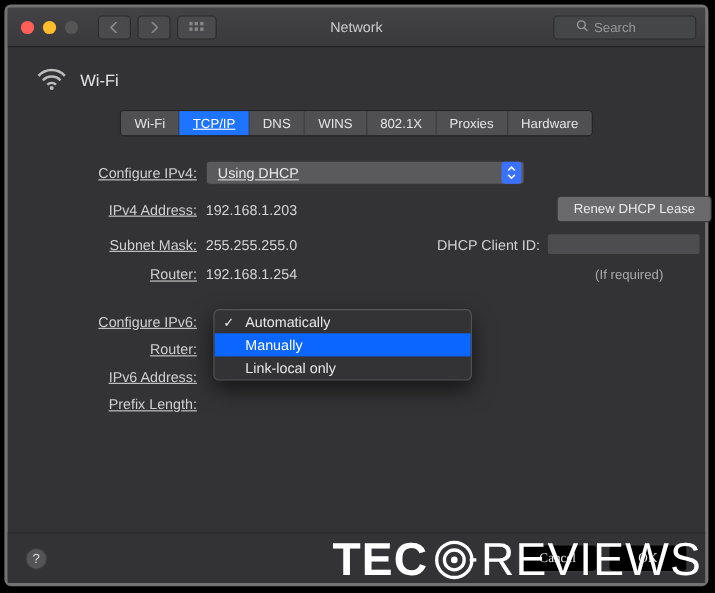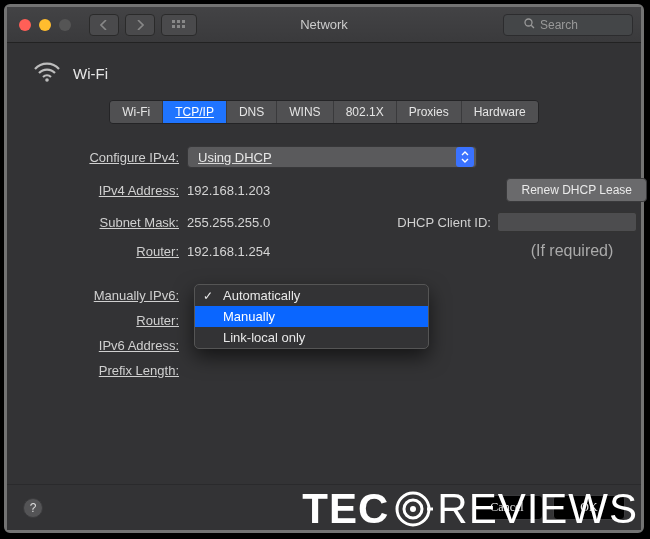--- a/index.html
+++ b/index.html
@@ -34,21 +34,21 @@
 
   .grid { display:grid; grid-template-columns: 160px 200px 110px 150px; row-gap:10px; align-items:center; }
   .lab { text-align:right; color:#d0d0d0; padding-right:8px;text-decoration:underline; }
   .val { color:#d5d5d5; }
   .sel { position:relative; width:290px; }
   .popup { display:flex; align-items:center; justify-content:space-between; background:#5a5a5c; border:1px solid #373739; border-radius:4px; height:22px; padding:0 2px 0 10px; color:#e8e8e8; cursor:pointer; }
   .stepper { width:18px; height:20px; background:#3a72ff; border-radius:3px; display:flex; flex-direction:column; align-items:center; justify-content:center; color:#fff; font-size:8px; line-height:7px; }
   .renew { grid-column: 3 / span 2; justify-self:end; background:#6a6a6c; border:1px solid #3a3a3c; border-radius:4px; padding:4px 14px; color:#eaeaea; font-size:12px; cursor:pointer; }
   .clientlabel { text-align:right; color:#d0d0d0; padding-right:6px; }
   .clientin { width:140px; height:20px; background:#4d4d4f; border:1px solid #333; border-radius:3px; color:#ddd; padding:0 4px; font-size:12px; }
-  .req { grid-column:4; color:#aaa; font-size:16px; justify-self:center; }
+  .req { grid-column:4; color:#aaa; font-size:12px; justify-self:center; }
 
   .block2 { margin-top:28px; display:grid; grid-template-columns:160px auto; row-gap:10px; position:relative; }
   .block2 .lab { text-align:right; padding-right:8px; color:#d0d0d0; }
 
   .dropdown { position:absolute; left:167px; top:-4px; width:235px; background:#333335; border:1px solid #555; border-radius:5px; box-shadow:0 8px 20px rgba(0,0,0,.6); overflow:hidden; z-index:5; }
   .dd-item { display:flex; align-items:center; gap:8px; padding:3px 10px 3px 8px; color:#e8e8e8; font-size:13px; cursor:pointer; }
   .dd-item.sel-item { background:#0a66ff; color:#fff; }
   .chk { width:12px; display:inline-block; font-size:12px; }
 
   .footer { position:absolute; left:0; right:0; bottom:0; height:46px; border-top:1px solid #2a2a2c; display:flex; align-items:center; padding:0 16px; background:#333335; }
@@ -155,21 +155,21 @@
       <div class="clientlabel">DHCP Client ID:</div>
       <input class="clientin" value="" style="">
 
       <div class="lab">Router:</div>
       <div class="val">192.168.1.254</div>
       <div></div>
       <div class="req">(If required)</div>
     </div>
 
     <div class="block2">
-      <div class="lab">Manually IPv6:</div>
+      <div class="lab">Configure IPv6:</div>
       <div></div>
       <div class="lab">Router:</div>
       <div></div>
       <div class="lab">IPv6 Address:</div>
       <div></div>
       <div class="lab">Prefix Length:</div>
       <div></div>
 
       <div class="dropdown" id="dd">
           <div class="dd-item">

